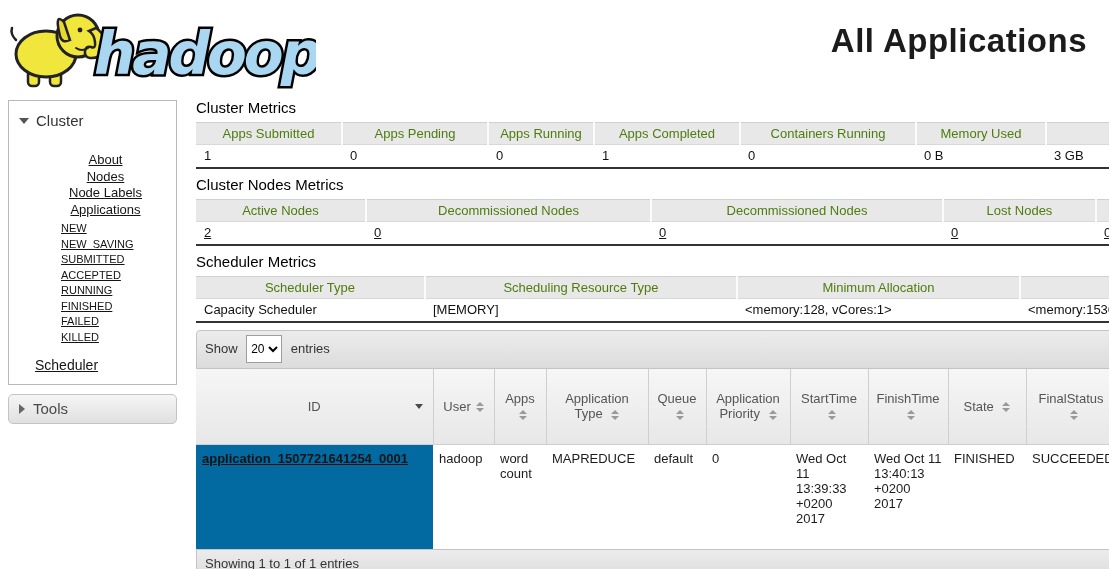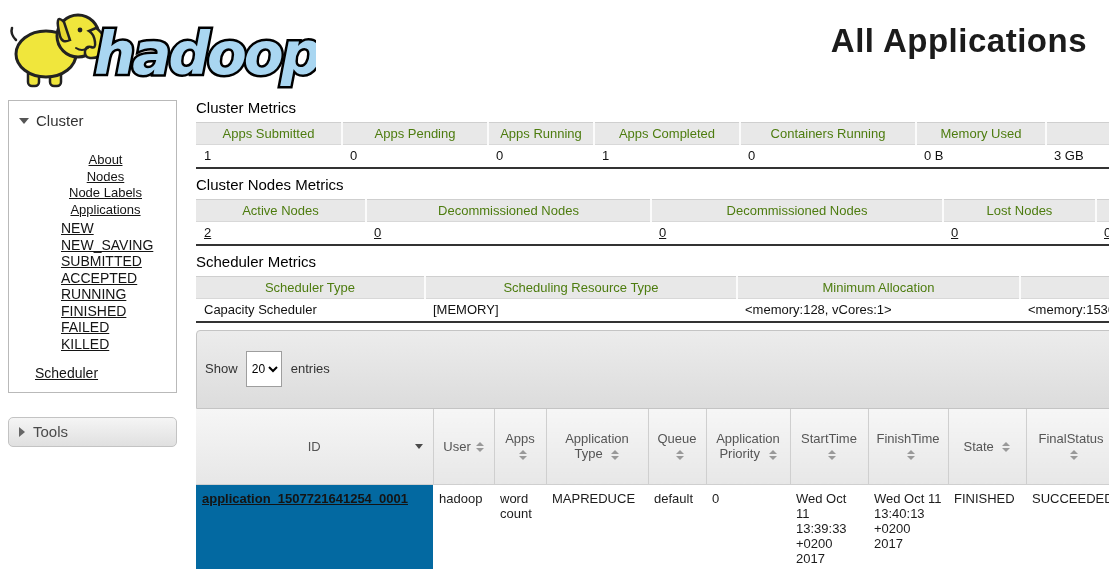--- a/index.html
+++ b/index.html
@@ -16,40 +16,40 @@
   .sidebar { position:absolute; left:8px; top:100px; width:169px; }
   .nav-box { border:1px solid #b9b9b9; border-radius:0; background:#fff; padding:6px 0 10px 0; }
   .nav-header { font-size:15px; color:#333; padding:5px 10px 6px 10px; cursor:pointer; }
   .nav-header .tri { display:inline-block; width:0; height:0; border-left:5px solid transparent; border-right:5px solid transparent; border-top:6px solid #555; margin-right:7px; vertical-align:2px; }
   .nav-list { list-style:none; margin:16px 0 0 0; padding:0 0 0 26px;text-align:center; }
   .nav-list li { line-height:15.5px; }
   .nav-sub { list-style:none; margin:4px 0 2px 0; padding:0 0 0 52px; }
   .nav-sub li { line-height:15.5px; font-size:12px; }
   .nav-sched { padding:0 0 0 26px; margin-top:11px; }
   a.navlink { color:#141414; text-decoration:underline; font-size:13px; cursor:pointer; }
-  .nav-sub a.navlink { font-size:14px; }
-  .tools-bar { margin-top:24px; border:1px solid #c3c3c3; border-radius:5px; background:linear-gradient(#f5f5f5,#e0e0e0); font-size:15px; color:#4a4a4a; padding:5px 10px 6px 10px; cursor:pointer; }
+  .nav-sub a.navlink { font-size:11px; }
+  .tools-bar { margin-top:9px; border:1px solid #c3c3c3; border-radius:5px; background:linear-gradient(#f5f5f5,#e0e0e0); font-size:15px; color:#4a4a4a; padding:5px 10px 6px 10px; cursor:pointer; }
   .tools-bar .tri { display:inline-block; width:0; height:0; border-top:5px solid transparent; border-bottom:5px solid transparent; border-left:6px solid #666; margin-right:8px; }
 
   
   .main { position:absolute; left:196px; top:99px; width:1292px; }
   h2.section-title { font-size:15px; font-weight:normal; color:#000; margin:0 0 6px 0; }
 
   table.metrics { width:100%; border-collapse:collapse; table-layout:fixed; margin-bottom:7px; }
   table.metrics th { background:#e8e8e8; border-top:1px solid #cfcfcf; border-bottom:1px solid #d8d8d8; border-left:2px solid #fbfbfb; font-weight:normal; font-size:13px; color:#4d7c0f; text-align:center; padding:3px 4px; height:22px; white-space:nowrap; overflow:hidden; }
   table.metrics th:first-child { border-left:none; }
   table.metrics td { font-size:13px; color:#111; padding:3px 2px 4px 8px; height:22px; border-bottom:2px solid #333; white-space:nowrap; }
   a.numlink { color:#141414; text-decoration:underline; cursor:pointer; }
 
   
   .apps-block { margin-top:5px; }
   .dt-bar { background:linear-gradient(#ececec,#dcdcdc); border:1px solid #c4c4c4; font-size:13px; color:#333; }
   .dt-bar.top { border-radius:4px 4px 0 0; padding:4px 8px 5px 8px; }
   .dt-bar.bottom { border-radius:0 0 4px 4px; padding:6px 8px 7px 8px; }
-  .dt-bar select { font-size:12px; height:36px; margin:16px 5px; border:1px solid #9e9e9e; background:#fff;text-align:right; }
+  .dt-bar select { font-size:12px; height:28px; margin:0 5px; border:1px solid #9e9e9e; background:#fff; }
   table.apps { width:920px; border-collapse:collapse; table-layout:fixed; }
   table.apps th { position:relative; background:linear-gradient(#f6f6f6,#e7e7e7); border-right:1px solid #cfcfcf; border-bottom:1px solid #cfcfcf; font-weight:normal; font-size:13px; color:#555; text-align:center; vertical-align:middle; height:75px; padding:4px 6px; cursor:pointer; }
   table.apps td { font-size:13px; color:#1c1c1c; vertical-align:top; text-align:left; padding:6px; }
   table.apps td.sorted { background:#0369a1;font-weight:bold; }
   tr.apps-row { height:105px; }
   .sort-both { display:inline-block; vertical-align:middle; margin-left:5px; }
   .sort-both i { display:block; width:0; height:0; border-left:4px solid transparent; border-right:4px solid transparent; }
   .sort-both .up { border-bottom:4px solid #999; margin-bottom:2px; }
   .sort-both .down { border-top:4px solid #999; }
   .sort-desc-icon { position:absolute; right:10px; top:50%; margin-top:-2px; width:0; height:0; border-left:4px solid transparent; border-right:4px solid transparent; border-top:5px solid #4a4a4a; }

